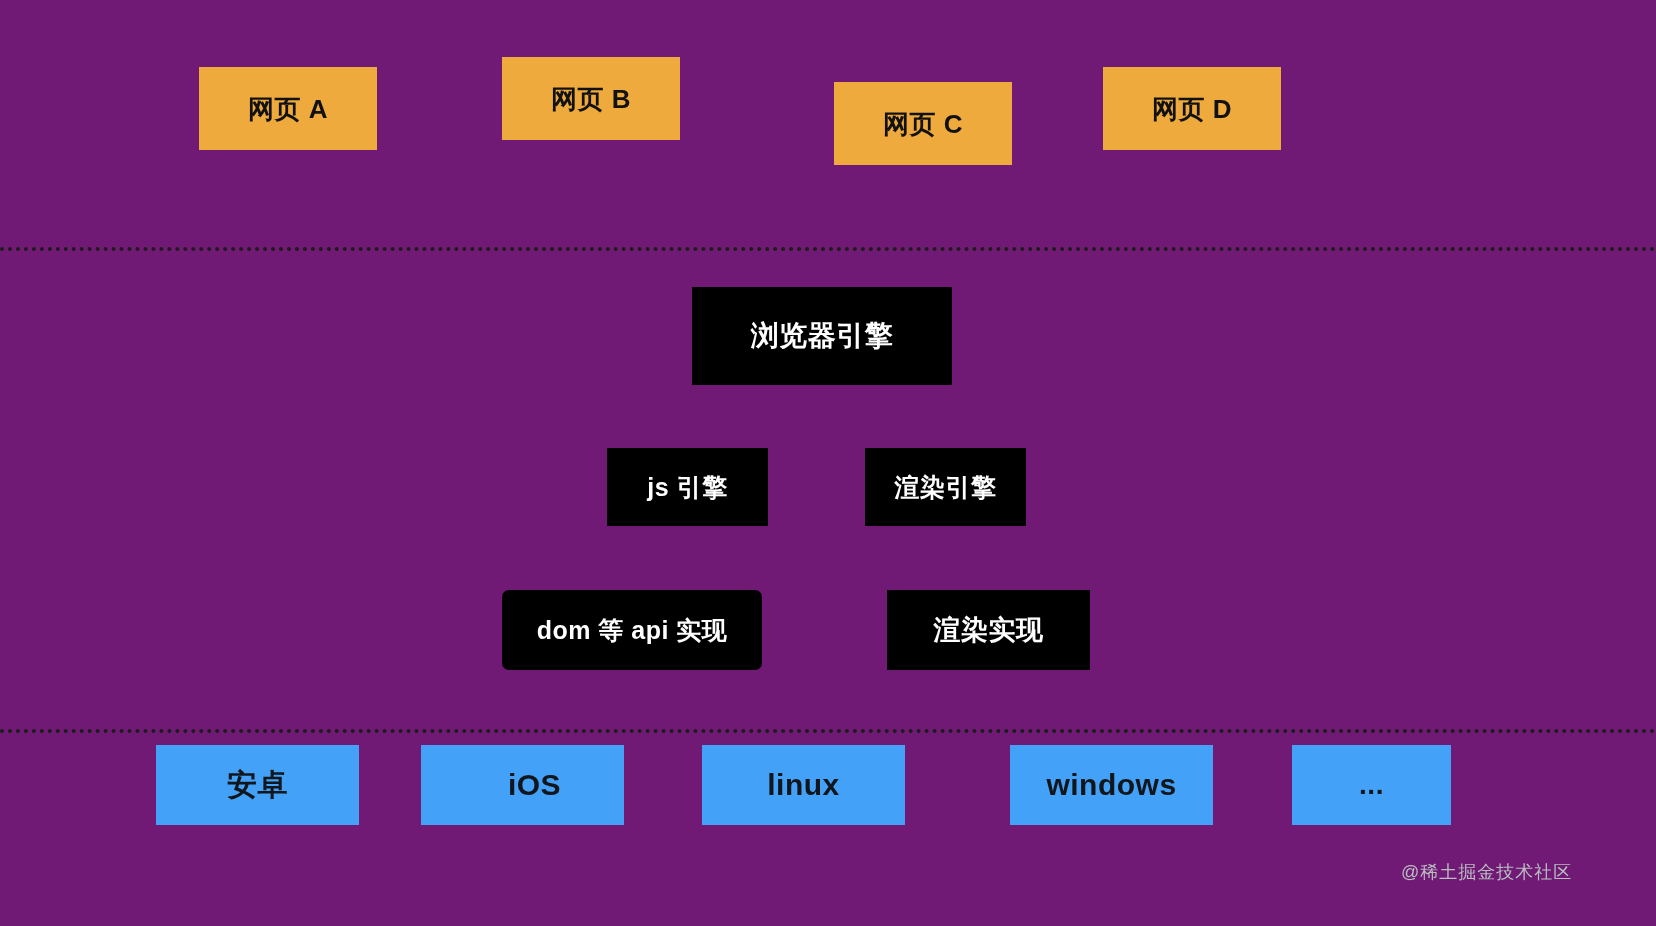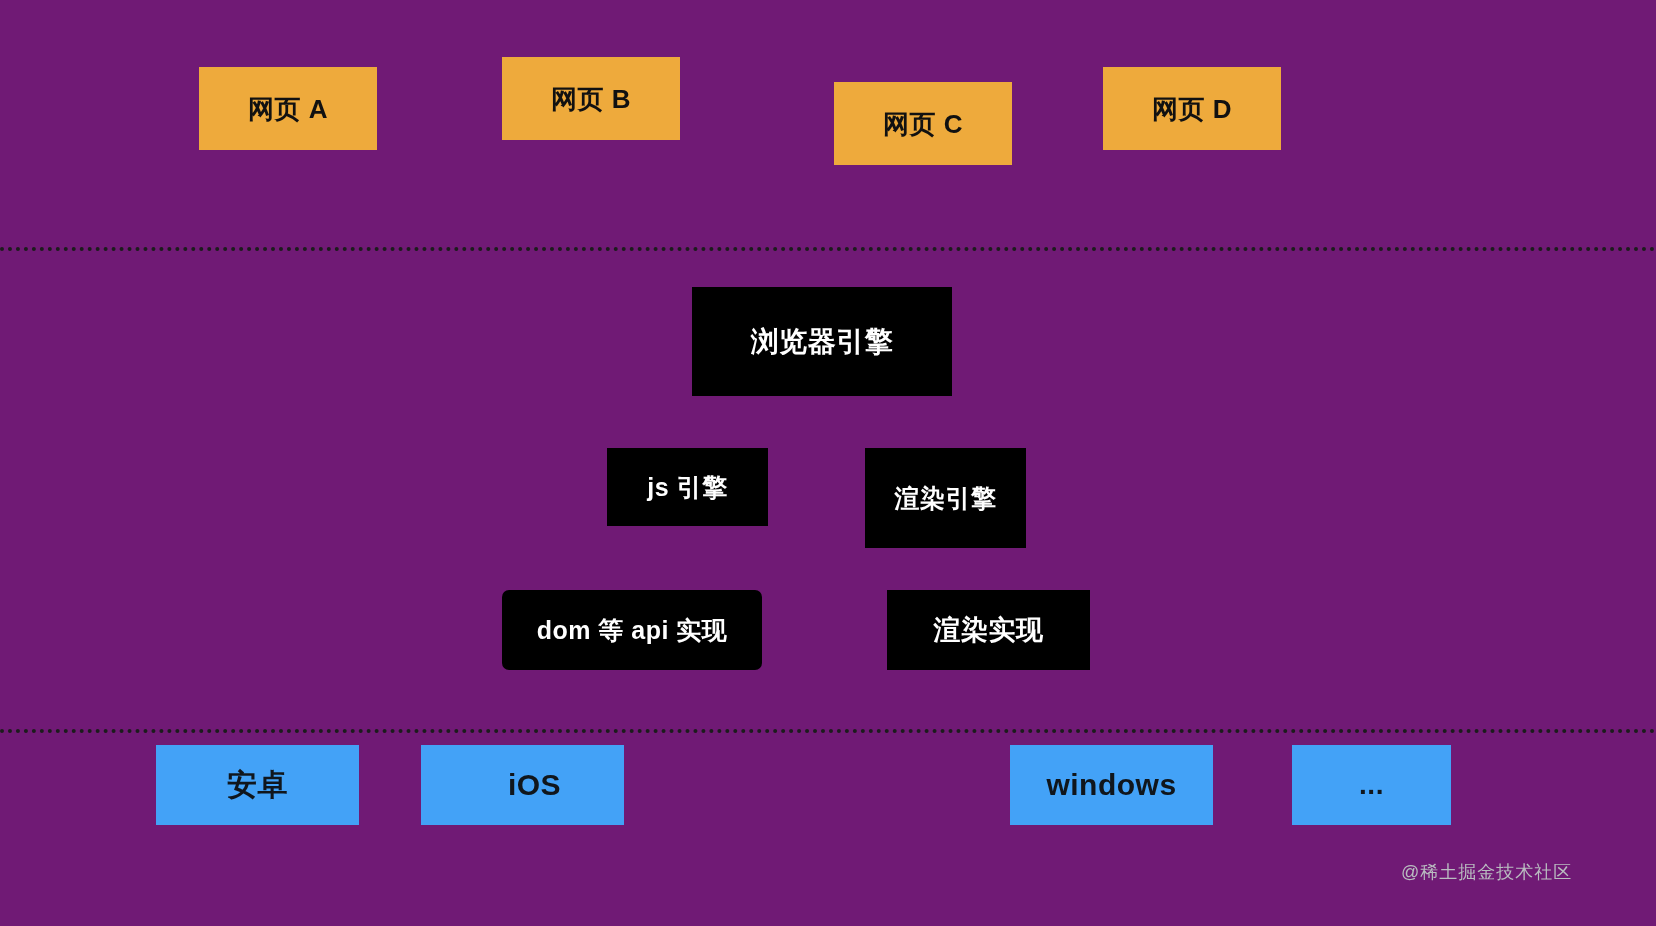--- a/index.html
+++ b/index.html
@@ -74,29 +74,29 @@
   <div class="box box-web" style="left:792px; top:82px; width:178px; height:83px;margin-left:42px;">
     <span>网页 C</span>
   </div>
 
   <div class="box box-web" style="left:1103px; top:67px; width:178px; height:83px;">
     <span>网页 D</span>
   </div>
 
   <div class="divider" style="top:247px;"></div>
 
-  <div class="box box-engine" style="left:692px; top:287px; width:260px; height:109px; font-size:28px;">
+  <div class="box box-engine" style="left:692px; top:287px; width:260px; height:98px; font-size:28px;">
     <span>浏览器引擎</span>
   </div>
 
   <div class="box box-engine" style="left:607px; top:448px; width:161px; height:78px; font-size:25px;">
     <span>js 引擎</span>
   </div>
 
-  <div class="box box-engine" style="left:865px; top:448px; width:161px; height:100px; font-size:25px;">
+  <div class="box box-engine" style="left:865px; top:448px; width:161px; height:78px; font-size:25px;">
     <span>渲染引擎</span>
   </div>
 
   <div class="box box-engine" style="left:502px; top:590px; width:260px; height:80px; font-size:25px;border-radius:7px;">
     <span>dom 等 api 实现</span>
   </div>
 
   <div class="box box-engine" style="left:887px; top:590px; width:203px; height:80px; font-size:27px;">
     <span>渲染实现</span>
   </div>
@@ -104,20 +104,23 @@
   <div class="divider" style="top:729px;"></div>
 
   <div class="box box-os" style="left:156px; top:745px; width:203px; height:80px;">
     <span>安卓</span>
   </div>
 
   <div class="box box-os" style="left:421px; top:745px; width:203px; height:80px;padding-left:24px;">
     <span>iOS</span>
   </div>
 
+  <div class="box box-os" style="left:702px; top:745px; width:203px; height:80px;">
+    <span>linux</span>
+  </div>
 
   <div class="box box-os" style="left:1010px; top:745px; width:203px; height:80px;">
     <span>windows</span>
   </div>
 
   <div class="box box-os" style="left:1292px; top:745px; width:159px; height:80px; font-size:28px;">
     <span>...</span>
   </div>
 
   <div class="watermark" style="left:1401px; top:860px;">@稀土掘金技术社区</div>

